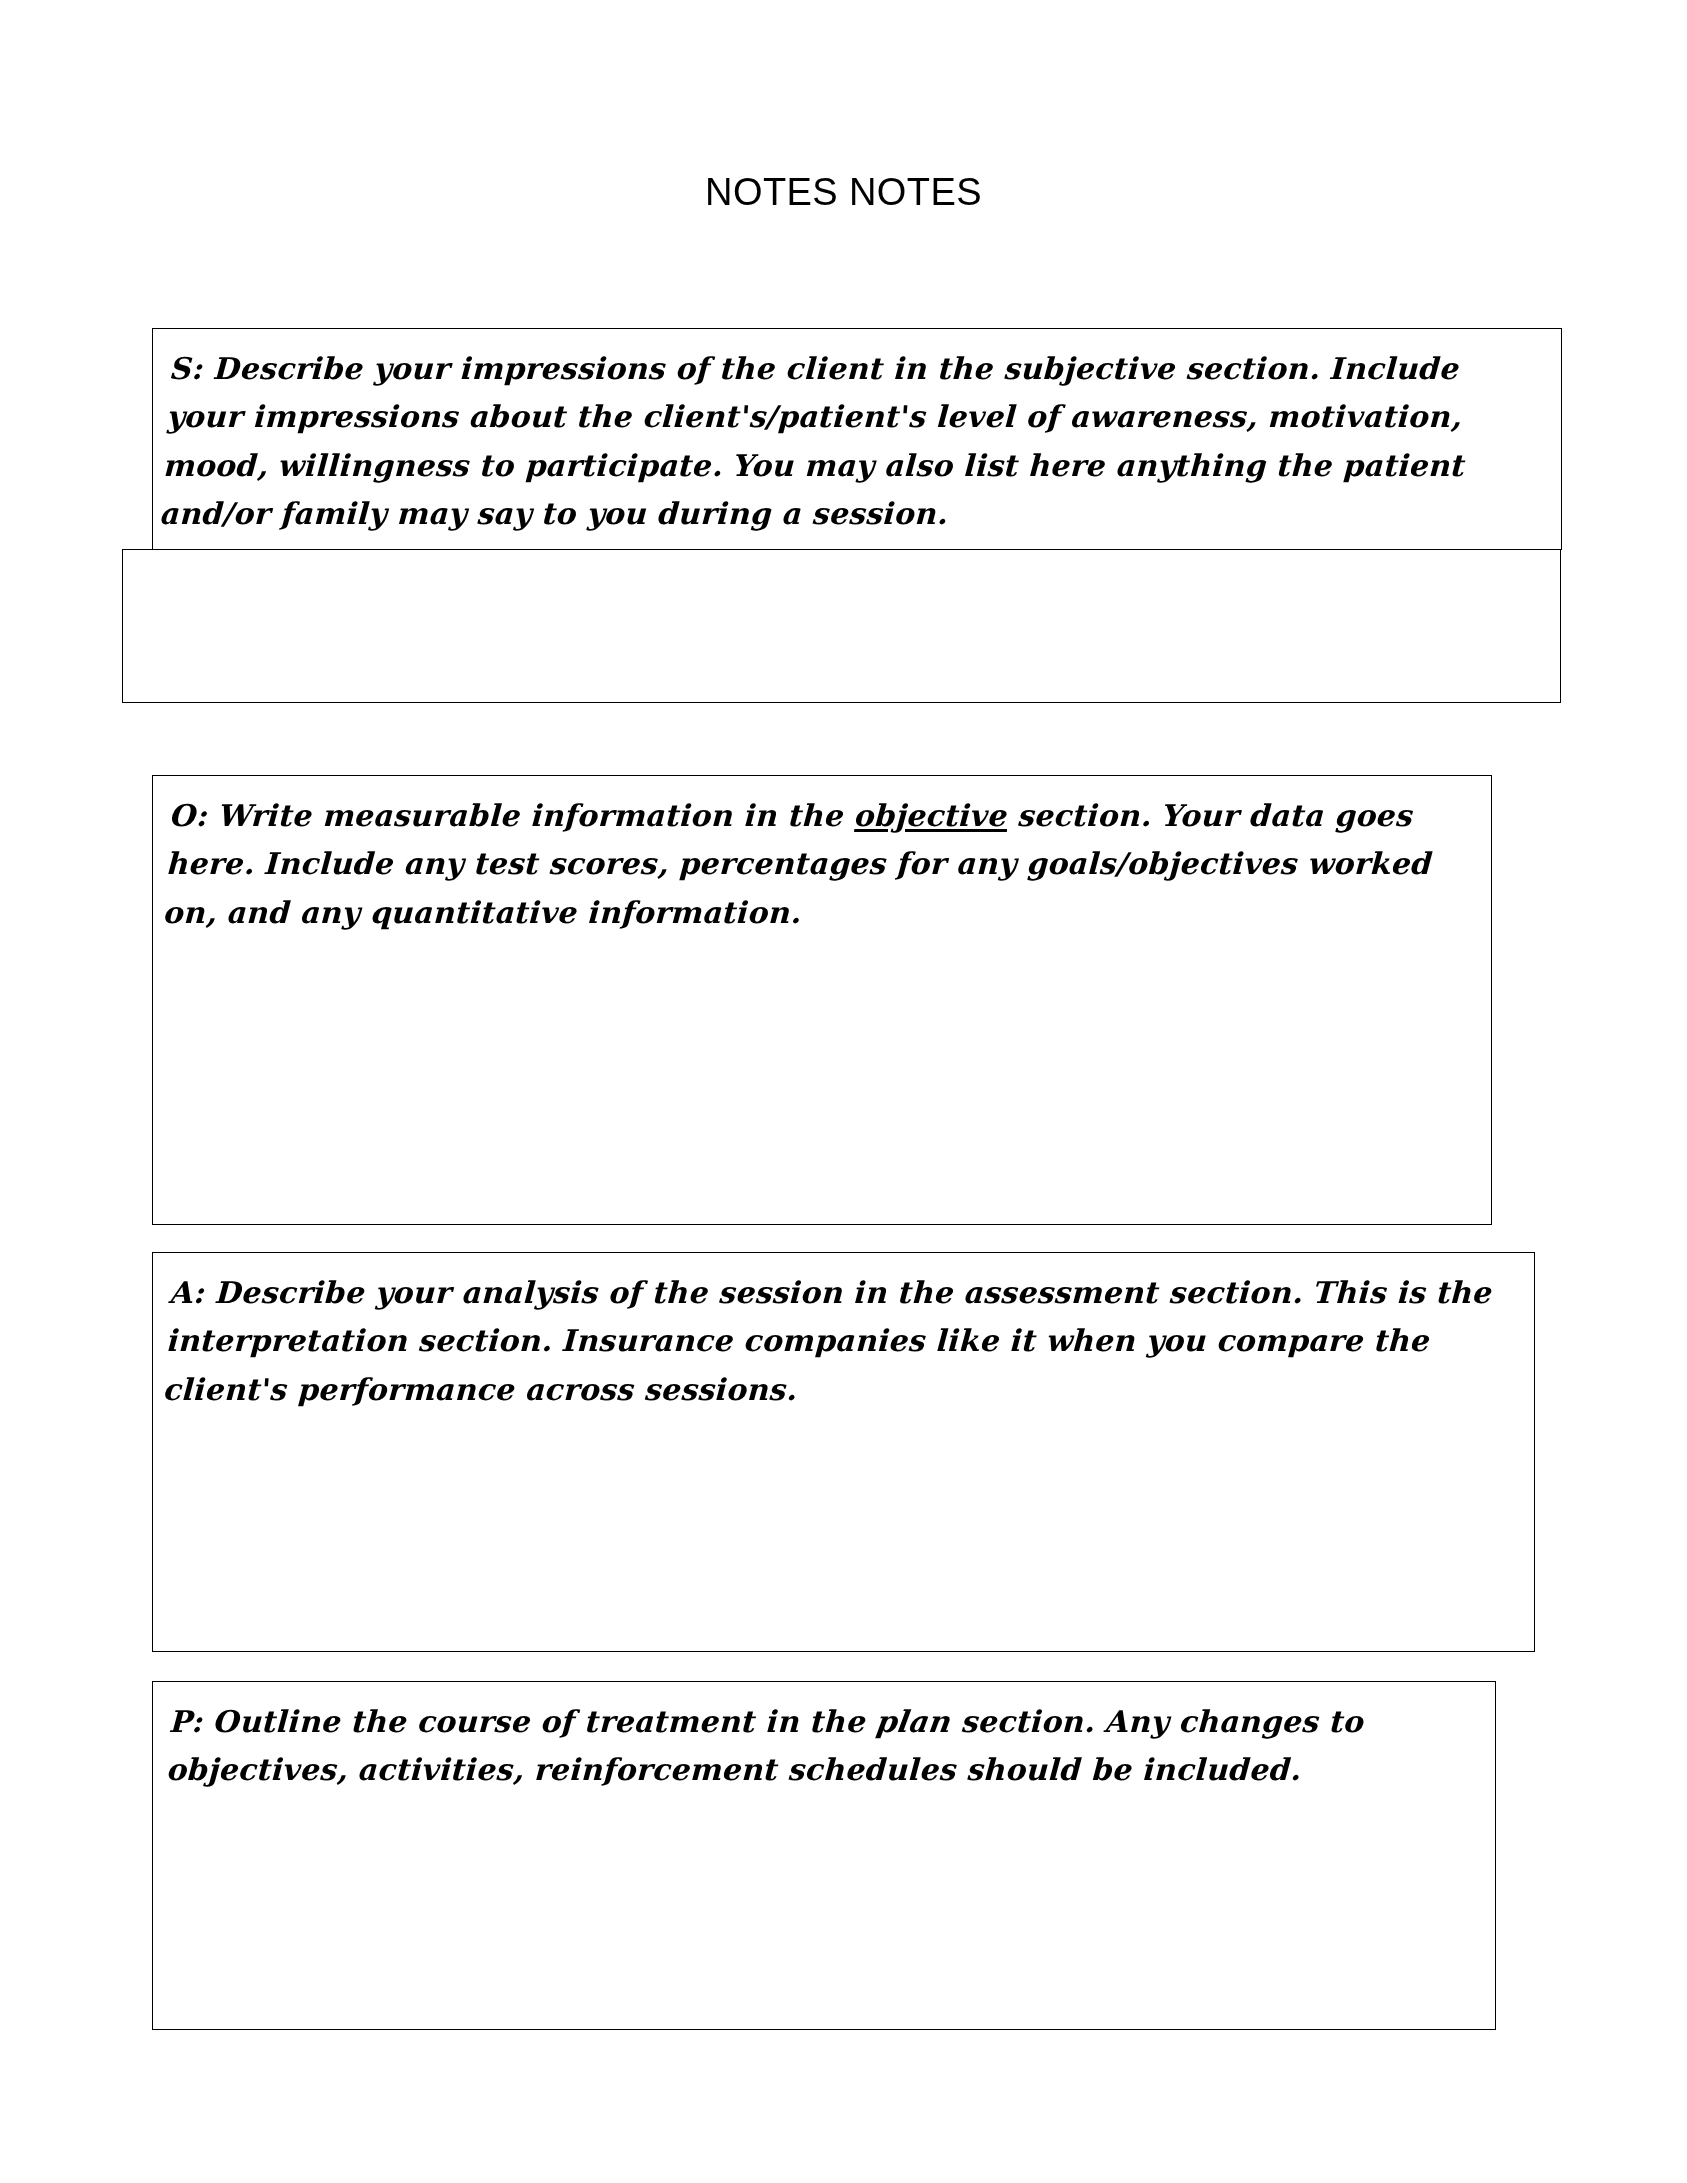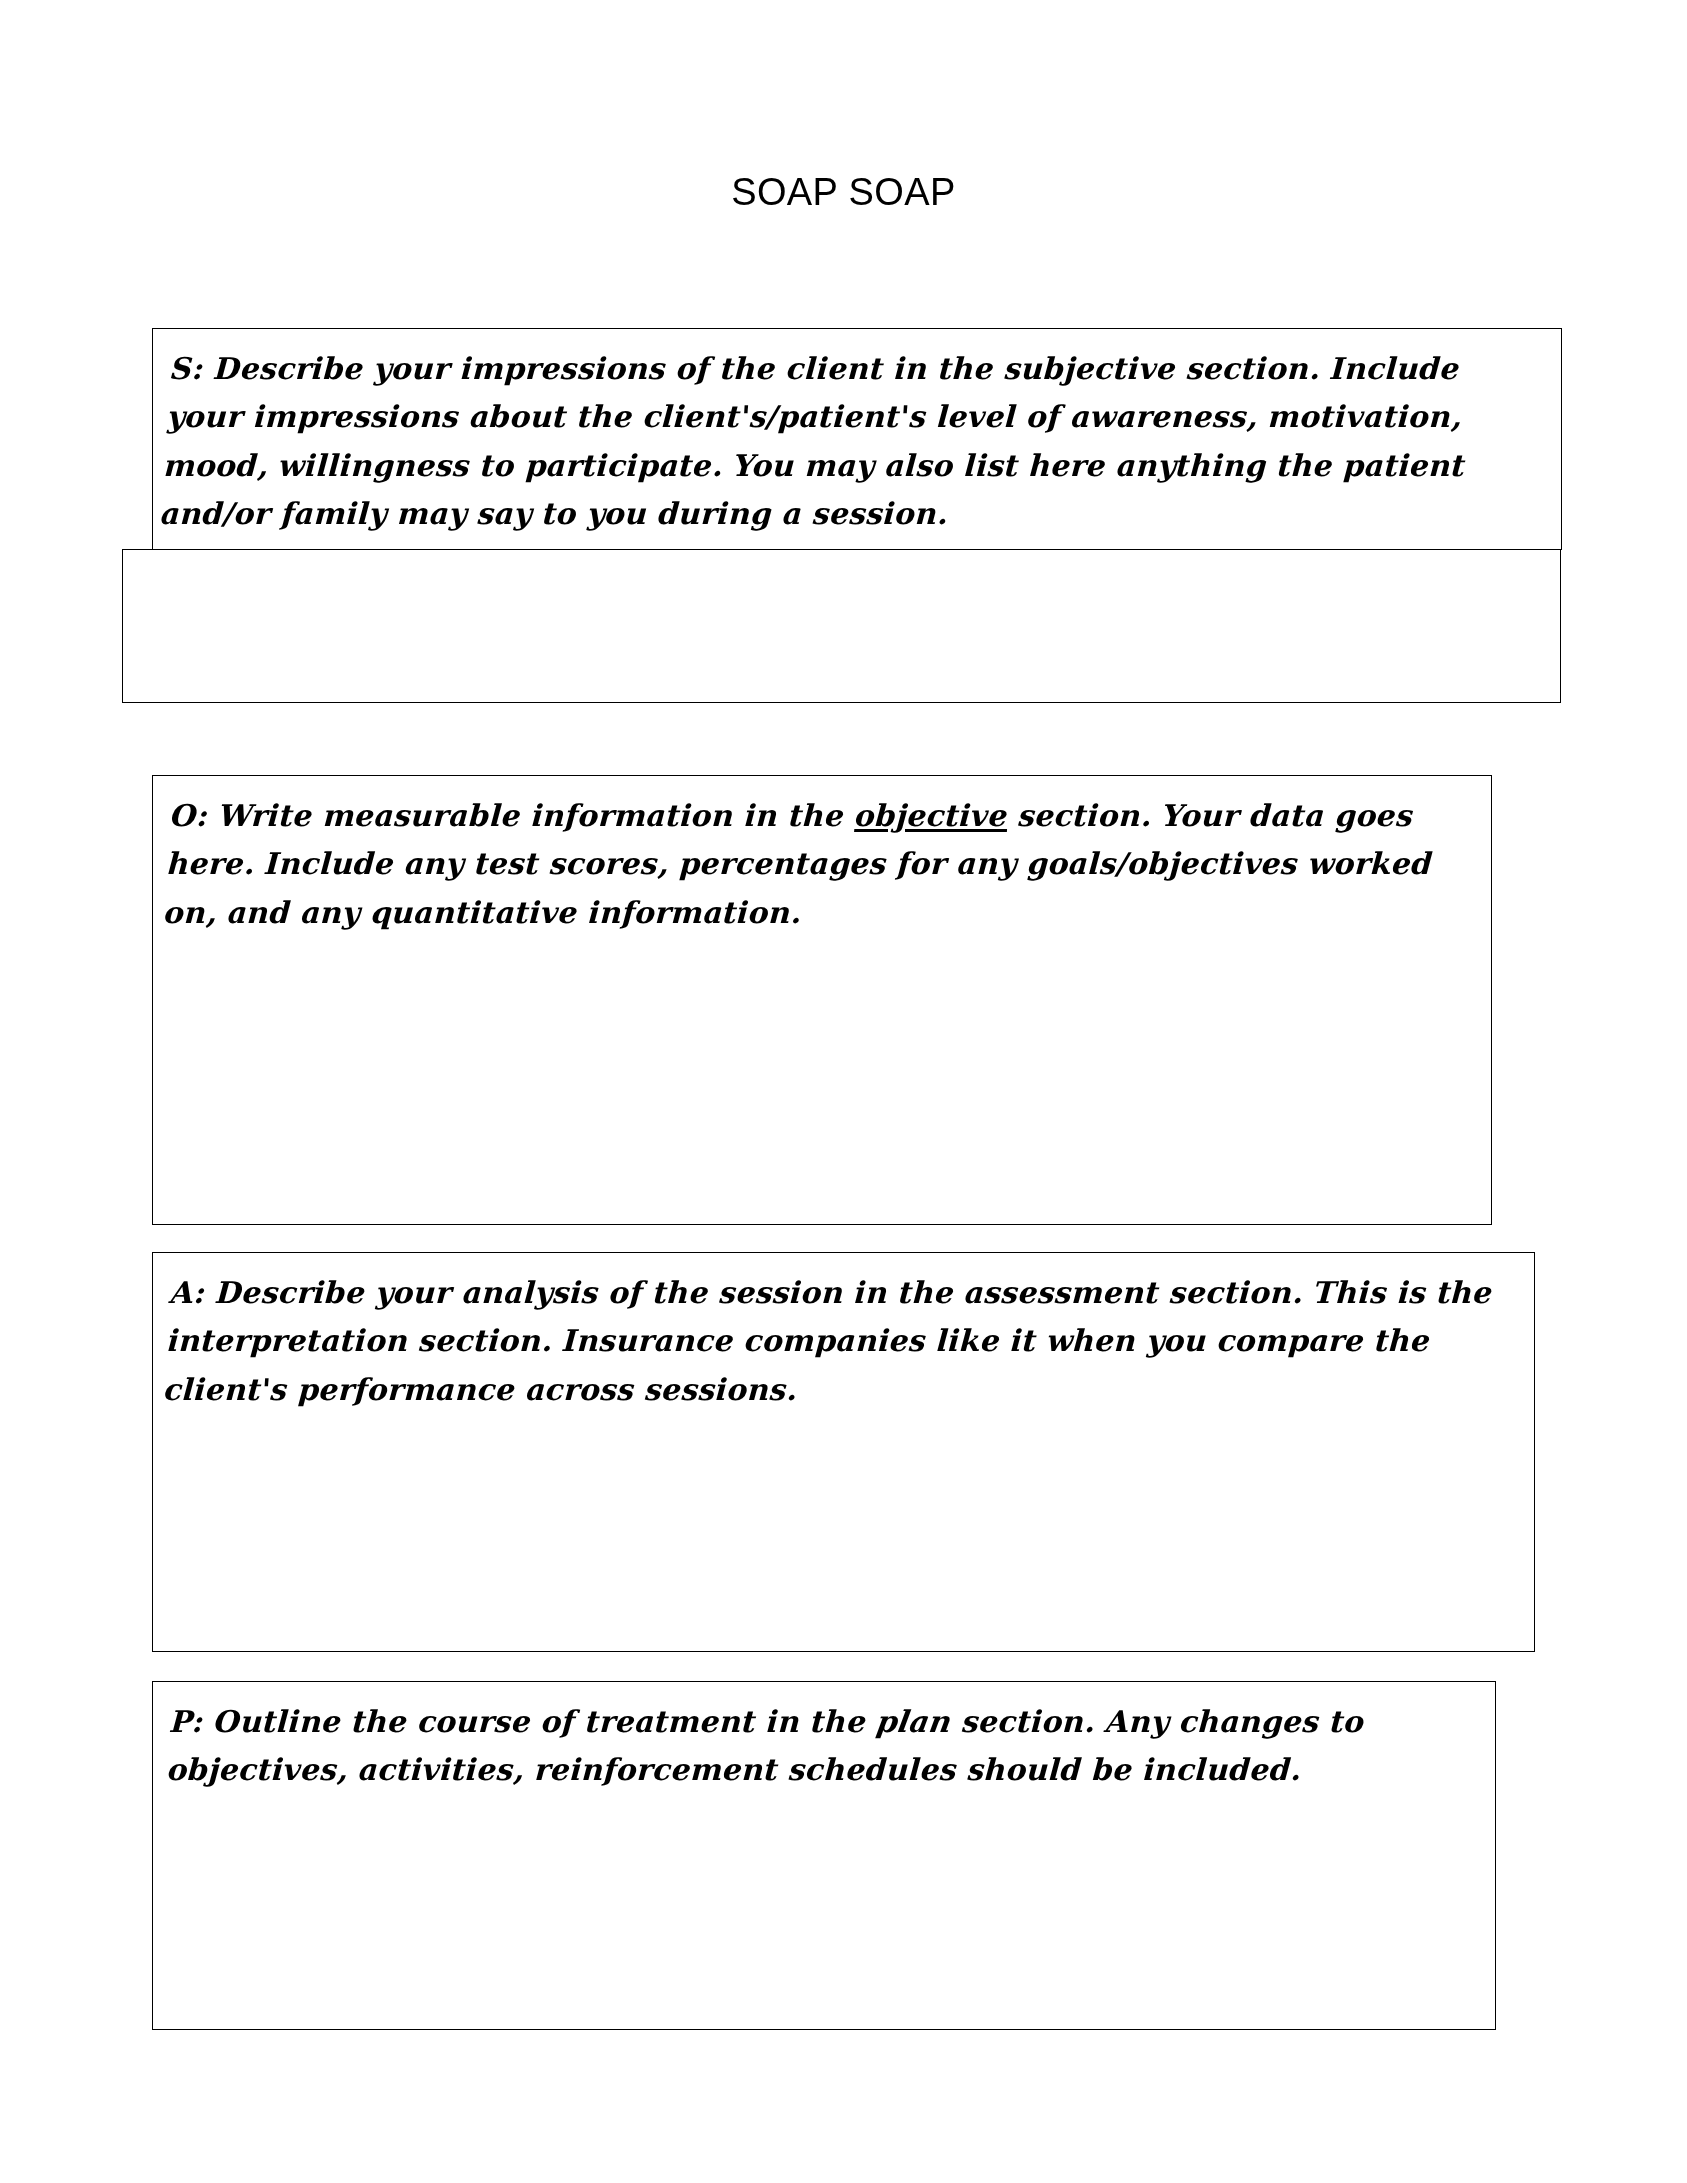--- a/index.html
+++ b/index.html
@@ -67,21 +67,21 @@
   #box-s-blank  { left: 122px; top: 549px;  width: 1439px; height: 154px; }
   #box-o        { left: 152px; top: 775px;  width: 1340px; height: 450px; }
   #box-a        { left: 152px; top: 1252px; width: 1383px; height: 400px; }
   #box-p        { left: 152px; top: 1681px; width: 1344px; height: 349px; }
 </style>
 </head>
 <body>
 
 <div class="page">
 
-  <div class="doc-title">SOAP SOAP</div>
+  <div class="doc-title">NOTES NOTES</div>
 
   <div class="note-box" id="box-s">
     <div class="note-text">S: Describe your impressions of the client in the subjective section. Include your impressions about the client's/patient's level of awareness, motivation, mood, willingness to participate. You may also list here anything the patient and/or family may say to you during a session.</div>
   </div>
 
   <div class="note-box" id="box-s-blank">
     <div class="note-text"></div>
   </div>
 
   <div class="note-box" id="box-o">

